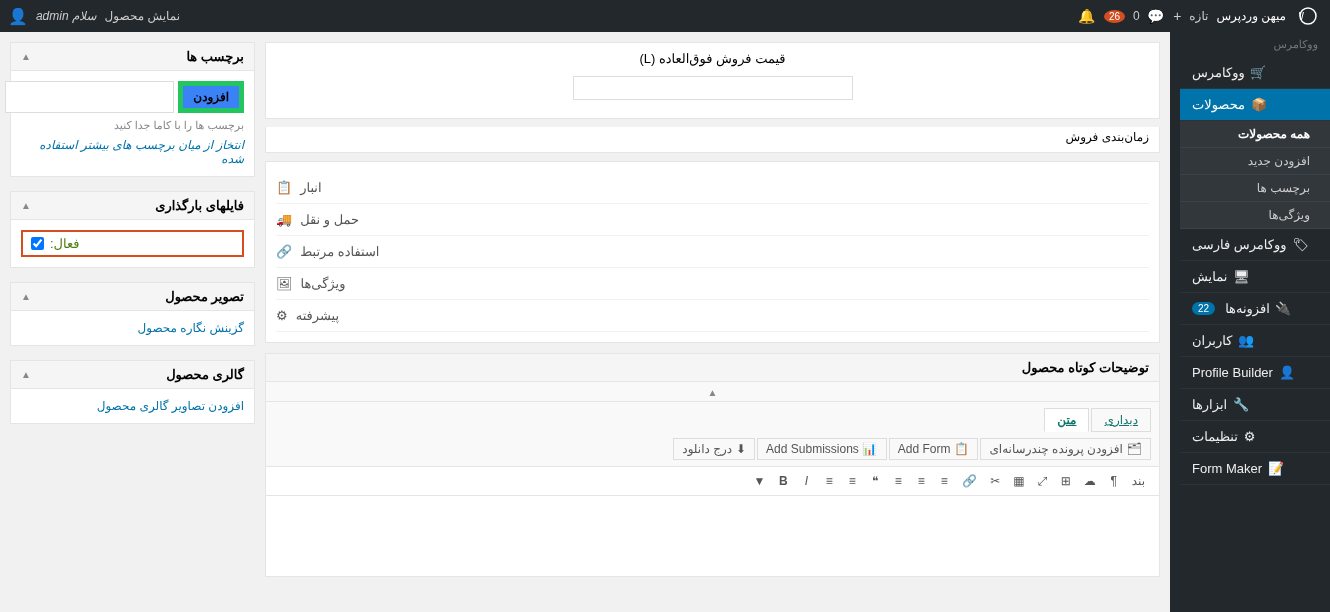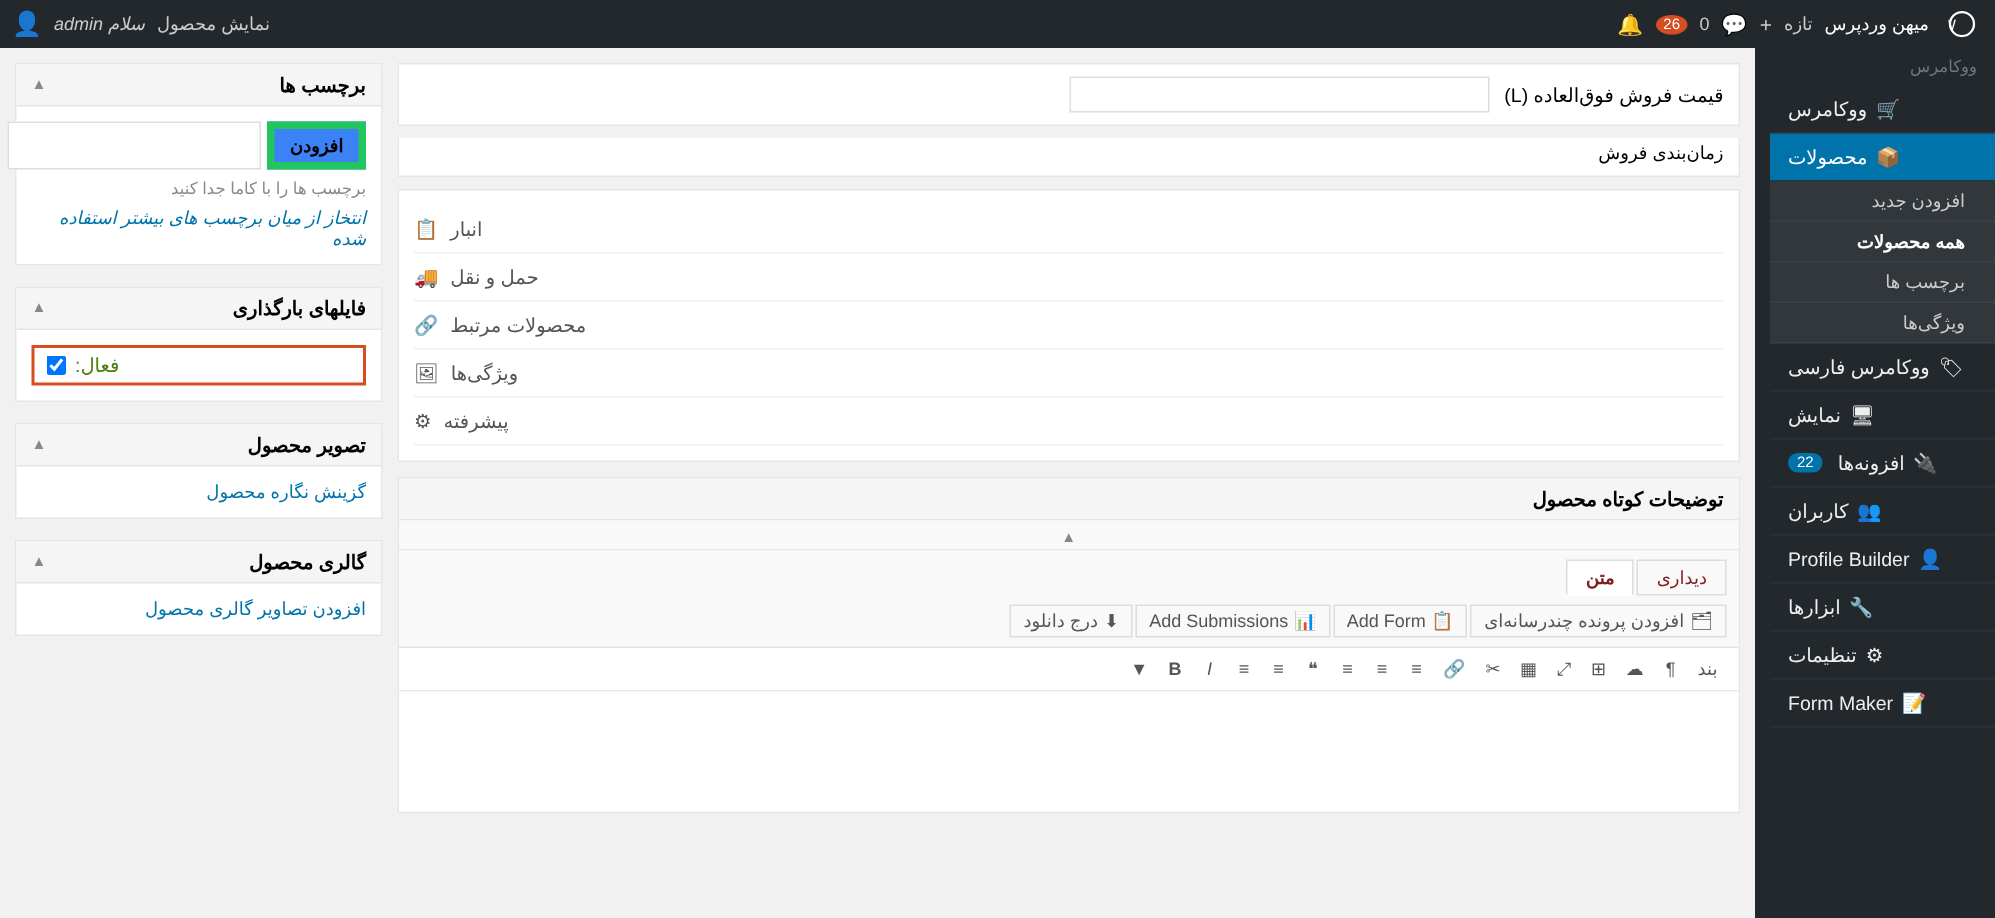--- a/index.html
+++ b/index.html
@@ -95,21 +95,21 @@
       padding: 6px 8px; background: #f9f9f9; border-bottom: 1px solid #e5e5e5;
       direction: rtl;
     }
     .toolbar-btn {
       background: #f9f9f9; border: 1px solid #ddd; padding: 3px 8px;
       cursor: pointer; font-size: 12px; display: flex; align-items: center;
       gap: 4px; color: #555; white-space: nowrap;
     }
     .editor-tab { 
       border: 1px solid #ddd; padding: 4px 12px; cursor: pointer;
-      font-size: 12px; background: #f9f9f9; color: #7f1d1d;
+      font-size: 12px; background: #f9f9f9; color: #0f766e; text-decoration: underline;
     }
     .editor-tab.active { background: #fff; border-bottom-color: #fff; font-weight: bold; }
     .editor-tabs { display: flex; gap: 2px; padding: 6px 8px 0; background: #f9f9f9; direction: rtl; }
 
     .format-toolbar {
       display: flex; align-items: center; flex-wrap: wrap; gap: 1px;
       padding: 4px 8px; background: #fff; border-bottom: 1px solid #e5e5e5;
       direction: rtl;
     }
     .fmt-btn {
@@ -122,21 +122,21 @@
 
     
     .content-cols { display: flex; gap: 10px; direction: rtl; }
     .content-main { flex: 1; }
     .content-right { width: 245px; flex-shrink: 0; }
 
     
     .price-row { 
       display: flex; align-items: center; justify-content: flex-end;
       gap: 10px; padding: 8px 10px; background: #fff; 
-      border: 1px solid #e5e5e5; margin-bottom: 8px; direction: rtl;
+      border: 1px solid #e5e5e5; margin-bottom: 8px; direction: rtl; flex-direction: column;
     }
     .price-input { border: 1px solid #ddd; padding: 4px 6px; font-size: 12px; width: 280px; }
     .price-link { color: #000000; text-decoration: none; font-size: 12px; }
 
     .scroll-btn { background: none; border: none; cursor: pointer; font-size: 10px; color: #888; }
   </style>
 </head>
 <body>
 
 <div class="admin-bar">
@@ -170,22 +170,22 @@
     <div class="sidebar-item">
       <span style="font-size:13px;">🛒</span>
       <span>ووکامرس</span>
     </div>
 
     <div class="sidebar-item active">
       <span style="font-size:13px;">📦</span>
       <span>محصولات</span>
     </div>
     <div class="sidebar-submenu">
+      <div class="sub-item active">همه محصولات</div>
       <div class="sub-item">افزودن جدید</div>
-      <div class="sub-item active">همه محصولات</div>
       <div class="sub-item">برچسب ها</div>
       <div class="sub-item">ویژگی‌ها</div>
     </div>
 
     <div class="sidebar-item">
       <span style="font-size:13px;">🏷</span>
       <span>ووکامرس فارسی</span>
     </div>
     <div class="sidebar-item">
       <span style="font-size:13px;">🖥</span>
@@ -235,21 +235,21 @@
         <div class="side-info">
           <div class="side-info-item">
             <span>انبار</span>
             <span>📋</span>
           </div>
           <div class="side-info-item">
             <span>حمل و نقل</span>
             <span>🚚</span>
           </div>
           <div class="side-info-item">
-            <span>محصولات مرتبط</span>
+            <span>استفاده مرتبط</span>
             <span>🔗</span>
           </div>
           <div class="side-info-item">
             <span>ویژگی‌ها</span>
             <span>🖼</span>
           </div>
           <div class="side-info-item">
             <span>پیشرفته</span>
             <span>⚙</span>
           </div>

